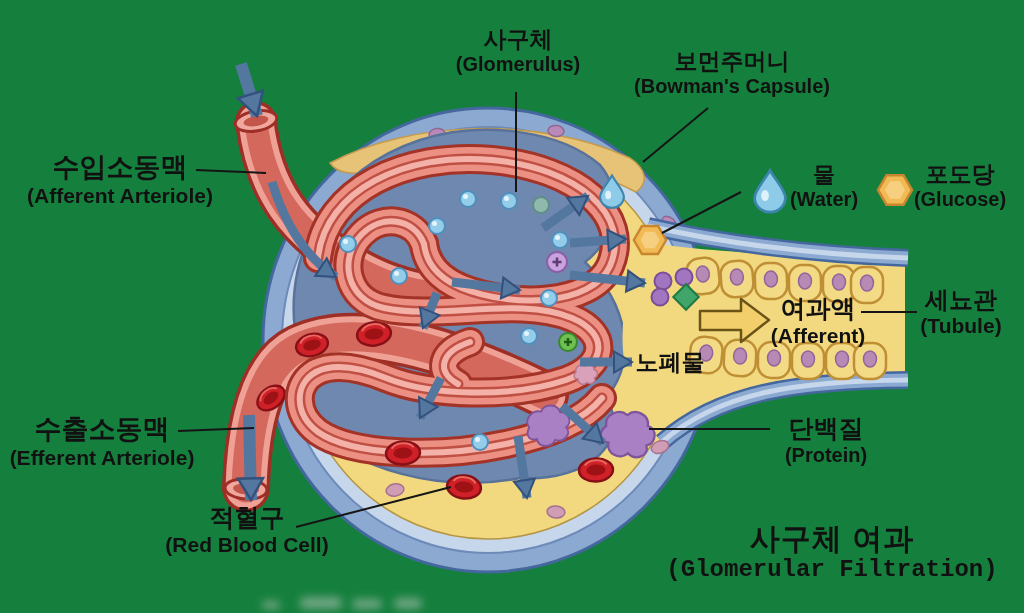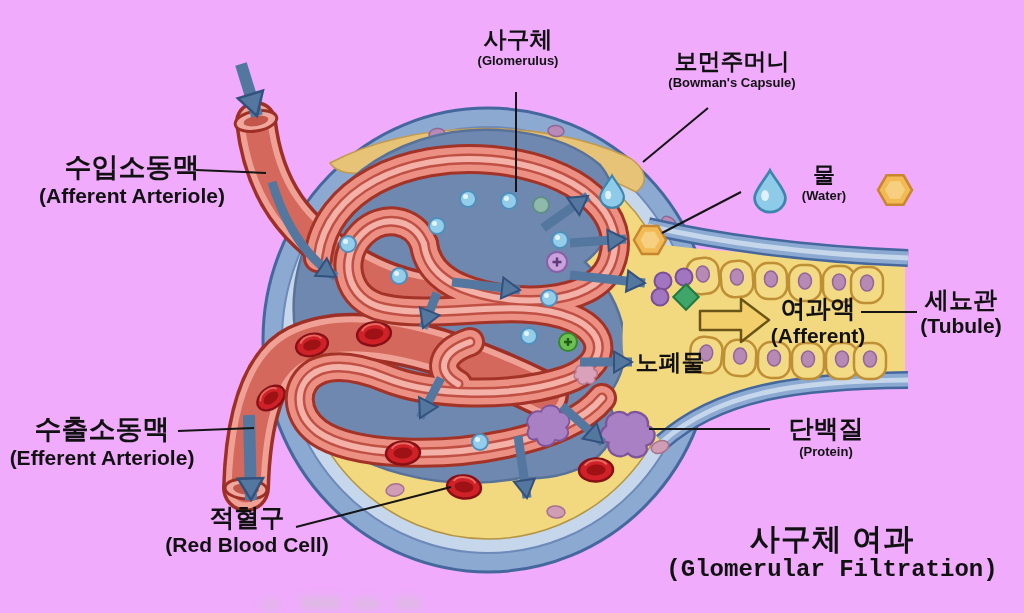--- a/index.html
+++ b/index.html
@@ -1,22 +1,22 @@
 <!DOCTYPE html>
 <html><head>
 <meta charset="utf-8">
 <style>
   html,body{margin:0;padding:0;background:#ffffff;}
-  #stage{position:relative;width:1024px;height:613px;background:#f0abfc;overflow:hidden;
+  #stage{position:relative;width:1024px;height:613px;background:#15803d;overflow:hidden;
          font-family:"Liberation Sans","DejaVu Sans",sans-serif;}
   #art{position:absolute;left:0;top:0;}
   .lbl{position:absolute;transform:translateX(-50%);text-align:center;color:#111;
        font-weight:700;line-height:1.18;white-space:nowrap;z-index:5;}
   .lbl span{display:block;}
-  .s20{font-size:13px;} .s21{font-size:21px;} .s22{font-size:22px;} .s23{font-size:23px;}
+  .s20{font-size:20px;} .s21{font-size:21px;} .s22{font-size:22px;} .s23{font-size:23px;}
   .s24{font-size:24px;} .s25{font-size:25px;} .s27{font-size:27px;}
   .title-ko{font-size:30px;letter-spacing:1px;}
   .title-en{font-size:24px;font-family:Liberation Mono, monospace;}
   .arr line{stroke:#54779f;stroke-width:9;}
   .arr path{fill:none;stroke:#54779f;stroke-width:9;}
   .arr use{fill:#54779f;stroke:#32517d;stroke-width:2;}
   .fat line{stroke-width:12;}
   .leader{stroke:#151515;stroke-width:2;}
   .wm{position:absolute;background:#c9c9c9;border-radius:5px;filter:blur(4px);opacity:.5;z-index:1;}
 </style>
@@ -251,30 +251,34 @@
 <div class="lbl" style="left:518px;top:26px">
   <span class="s23">사구체</span>
   <span class="s20">(Glomerulus)</span>
 </div>
 
 <div class="lbl" style="left:732px;top:48px">
   <span class="s23">보먼주머니</span>
   <span class="s20">(Bowman's Capsule)</span>
 </div>
 
-<div class="lbl" style="left:132px;top:152px">
+<div class="lbl" style="left:120px;top:152px">
   <span class="s27">수입소동맥</span>
   <span class="s21">(Afferent Arteriole)</span>
 </div>
 
 <div class="lbl" style="left:824px;top:162px">
   <span class="s22">물</span>
   <span class="s20">(Water)</span>
 </div>
 
+<div class="lbl" style="left:960px;top:161px">
+  <span class="s23">포도당</span>
+  <span class="s20">(Glucose)</span>
+</div>
 
 <div class="lbl" style="left:818px;top:294px">
   <span class="s25">여과액</span>
   <span class="s21">(Afferent)</span>
 </div>
 
 <div class="lbl" style="left:961px;top:286px">
   <span class="s24">세뇨관</span>
   <span class="s21">(Tubule)</span>
 </div>

